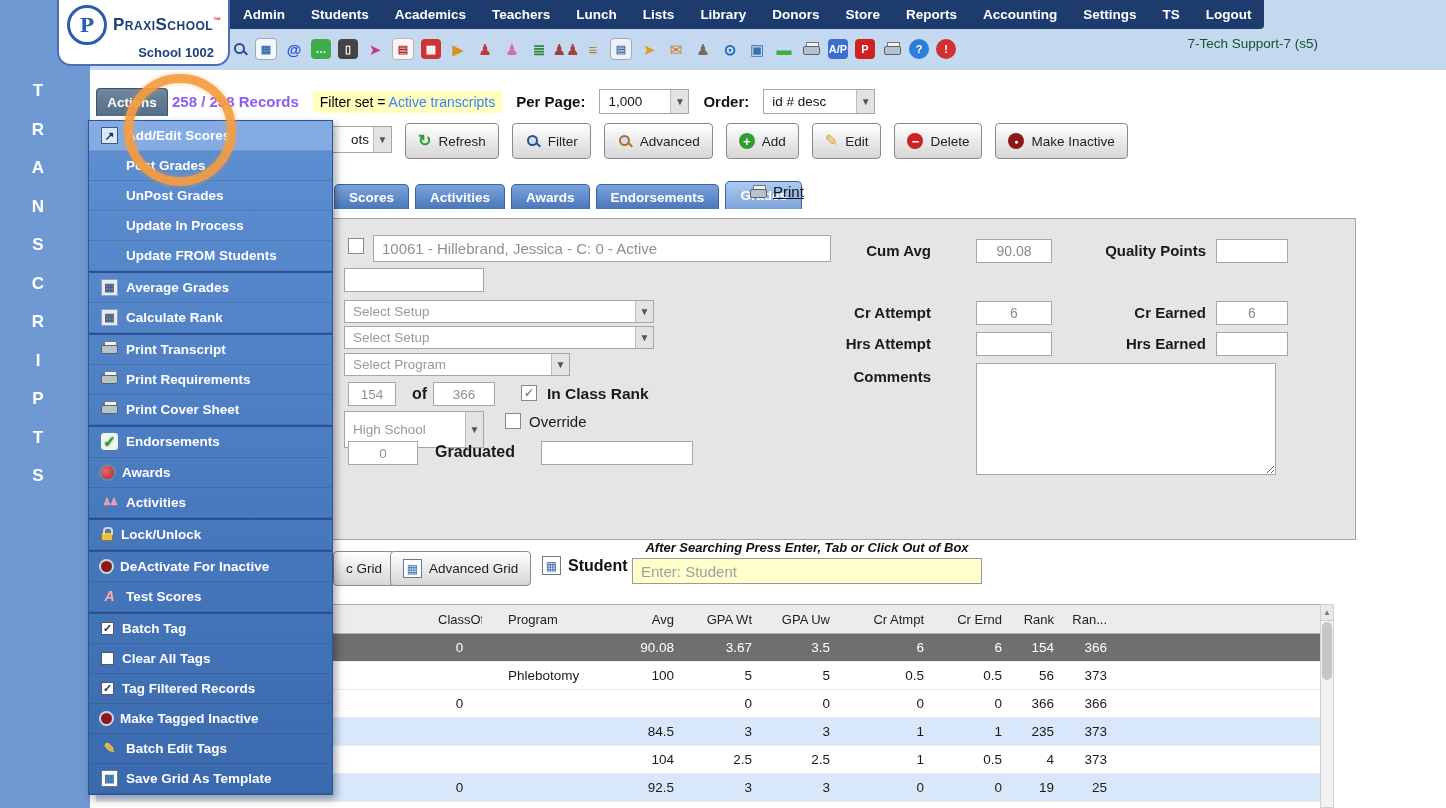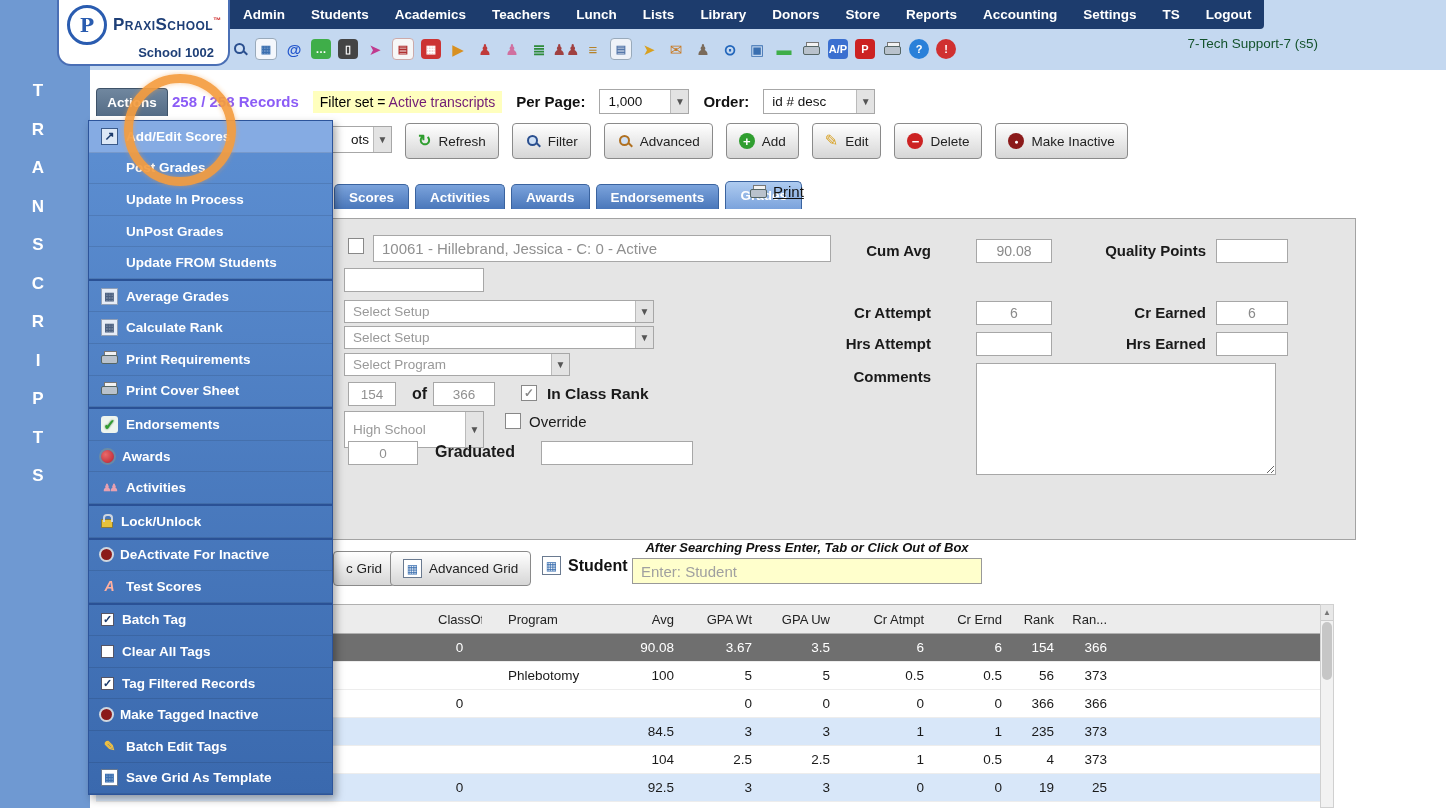--- a/index.html
+++ b/index.html
@@ -36,21 +36,21 @@
   #main{position:absolute;left:90px;top:70px;right:0;bottom:0;background:#fff;overflow:hidden;z-index:3}
 
   #actions-btn{position:absolute;left:6px;top:18px;width:70px;height:27px;
      background:linear-gradient(#70879f,#546c86);border:1px solid #3e5268;border-bottom:none;
      border-radius:4px 4px 0 0;color:#fff;font-weight:bold;font-size:13.5px;
      display:flex;align-items:center;justify-content:center;cursor:pointer}
 
   #recrow{position:absolute;left:82px;top:18px;height:27px;display:flex;align-items:center;gap:14px;font-size:15px;white-space:nowrap}
   .records{font-weight:bold;color:#8b5cf6}
   .filterchip{background:#ffffbe;padding:3px 7px;font-size:14px}
-  .filterchip .fv{color:#701a75}
+  .filterchip .fv{color:#3b82f6}
   .lbl-b{font-weight:bold;color:#111}
 
   
   .sel{display:inline-flex;justify-content:space-between;align-items:center;background:#fff;
        border:1px solid #a7a7a7;height:25px;padding:0 0 0 8px;font-size:13.5px;box-sizing:border-box;cursor:pointer}
   .sel .arr{background:#e3e3e3;border-left:1px solid #bbb;width:17px;height:100%;
             display:flex;align-items:center;justify-content:center;color:#555;font-size:10px;flex:none}
   .sel.gray{color:#999}
   .sel.dark{color:#111}
 
@@ -539,38 +539,42 @@
     <div class="menu-item hl">
       <span class="mi mi-arrow">↗</span>
       <span>Add/Edit Scores</span>
     </div>
     <div class="menu-item">
       <span class="mi"></span>
       <span>Post Grades</span>
     </div>
     <div class="menu-item">
       <span class="mi"></span>
+      <span>UnPost Grades</span>
+    </div>
+    <div class="menu-item">
+      <span class="mi"></span>
       <span>Update In Process</span>
-    </div>
-    <div class="menu-item">
-      <span class="mi"></span>
-      <span>UnPost Grades</span>
     </div>
     <div class="menu-item">
       <span class="mi"></span>
       <span>Update FROM Students</span>
     </div>
     <div class="menu-item sep">
       <span class="mi mi-calc">▦</span>
       <span>Average Grades</span>
     </div>
     <div class="menu-item">
       <span class="mi mi-calc">▦</span>
       <span>Calculate Rank</span>
     </div>
+    <div class="menu-item sep">
+      <span class="mi mi-print pico"></span>
+      <span>Print Transcript</span>
+    </div>
     <div class="menu-item">
       <span class="mi mi-print pico"></span>
       <span>Print Requirements</span>
     </div>
     <div class="menu-item">
       <span class="mi mi-print pico"></span>
       <span>Print Cover Sheet</span>
     </div>
     <div class="menu-item sep">
       <span class="mi mi-check">✓</span>

